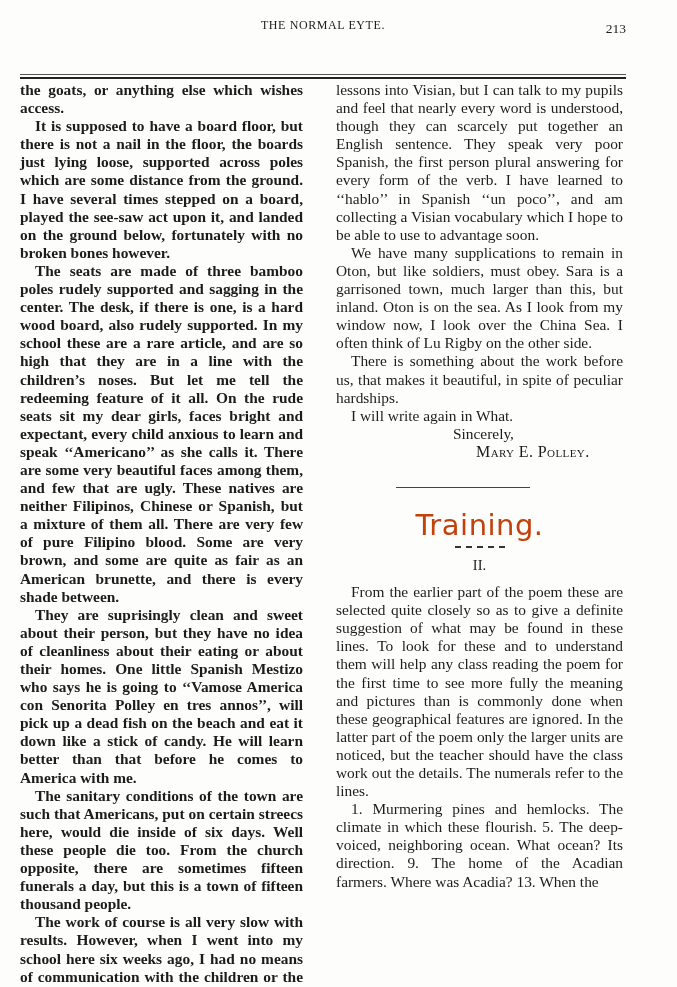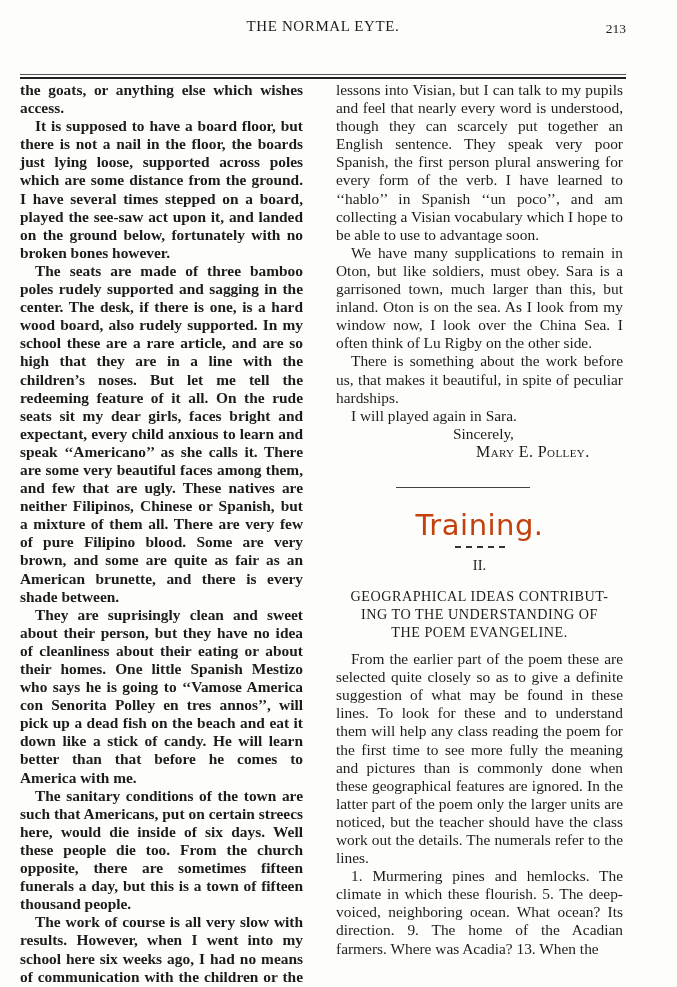--- a/index.html
+++ b/index.html
@@ -5,21 +5,21 @@
   html, body { margin: 0; padding: 0; }
   body {
     width: 677px; height: 987px; background: #fdfdfb; position: relative; overflow: hidden;
     font-family: "Liberation Serif", "DejaVu Serif", serif; color: #1c1c1c;
   }
   .running-head {
     position: absolute; top: 12px; left: 20px; width: 606px; height: 30px;
   }
   .journal-title {
     position: absolute; left: 0; width: 606px; text-align: center; top: 6px;
-    font-size: 15px; letter-spacing: 0.6px;
+    font-size: 12px; letter-spacing: 0.6px;
   }
   .page-number {
     position: absolute; right: 0; top: 9px; font-size: 13.5px; text-align: right;
   }
   .rule-thin { position: absolute; top: 74px; left: 20px; width: 606px; height: 1px; background: #555; }
   .rule-thick { position: absolute; top: 77px; left: 20px; width: 606px; height: 2px; background: #222; }
 
   .col {
     position: absolute; top: 81px; font-size: 15.4px; line-height: 18.1px;
     text-align: justify; hyphens: none;
@@ -61,30 +61,25 @@
   <p class="indent">The seats are made of three bamboo poles rudely supported and sagging in the center. The desk, if there is one, is a hard wood board, also rudely supported. In my school these are a rare article, and are so high that they are in a line with the children’s noses. But let me tell the redeeming feature of it all. On the rude seats sit my dear girls, faces bright and expectant, every child anxious to learn and speak ‘‘Americano’’ as she calls it. There are some very beautiful faces among them, and few that are ugly. These natives are neither Filipinos, Chinese or Spanish, but a mixture of them all. There are very few of pure Filipino blood. Some are very brown, and some are quite as fair as an American brunette, and there is every shade between.</p>
   <p class="indent">They are suprisingly clean and sweet about their person, but they have no idea of cleanliness about their eating or about their homes. One little Spanish Mestizo who says he is going to ‘‘Vamose America con Senorita Polley en tres annos’’, will pick up a dead fish on the beach and eat it down like a stick of candy. He will learn better than that before he comes to America with me.</p>
   <p class="indent">The sanitary conditions of the town are such that Americans, put on certain streecs here, would die inside of six days. Well these people die too. From the church opposite, there are sometimes fifteen funerals a day, but this is a town of fifteen thousand people.</p>
   <p class="indent">The work of course is all very slow with results. However, when I went into my school here six weeks ago, I had no means of communication with the children or the Filipino teachers, except motions, objects, and a very little bad Spanish. Now I use only English in my school except to translate reading</p>
 </div>
 
 <div class="col col-right">
   <p>lessons into Visian, but I can talk to my pupils and feel that nearly every word is understood, though they can scarcely put together an English sentence. They speak very poor Spanish, the first person plural answering for every form of the verb. I have learned to ‘‘hablo’’ in Spanish ‘‘un poco’’, and am collecting a Visian vocabulary which I hope to be able to use to advantage soon.</p>
   <p class="indent">We have many supplications to remain in Oton, but like soldiers, must obey. Sara is a garrisoned town, much larger than this, but inland. Oton is on the sea. As I look from my window now, I look over the China Sea. I often think of Lu Rigby on the other side.</p>
   <p class="indent">There is something about the work before us, that makes it beautiful, in spite of peculiar hardships.</p>
-  <p class="closing-line">I will played again in Sara.</p>
+  <p class="closing-line">I will write again in What.</p>
   <p class="signoff">Sincerely,</p>
   <p class="signature">Mary E. Polley.</p>
 
   <div class="section-rule"></div>
   <div class="section-title">Training.</div>
   <div class="dash-rule"></div>
   <div class="part-number">II.</div>
 
-  <div class="article-title">
-    <div>GEOGRAPHICAL IDEAS CONTRIBUT-</div>
-    <div>ING TO THE UNDERSTANDING OF</div>
-    <div>THE POEM EVANGELINE.</div>
-  </div>
 
   <p class="indent after-title">From the earlier part of the poem these are selected quite closely so as to give a definite suggestion of what may be found in these lines. To look for these and to understand them will help any class reading the poem for the first time to see more fully the meaning and pictures than is commonly done when these geographical features are ignored. In the latter part of the poem only the larger units are noticed, but the teacher should have the class work out the details. The numerals refer to the lines.</p>
   <p class="indent">1. Murmering pines and hemlocks. The climate in which these flourish. 5. The deep-voiced, neighboring ocean. What ocean? Its direction. 9. The home of the Acadian farmers. Where was Acadia? 13. When the</p>
 </div>
 
 </body></html>

